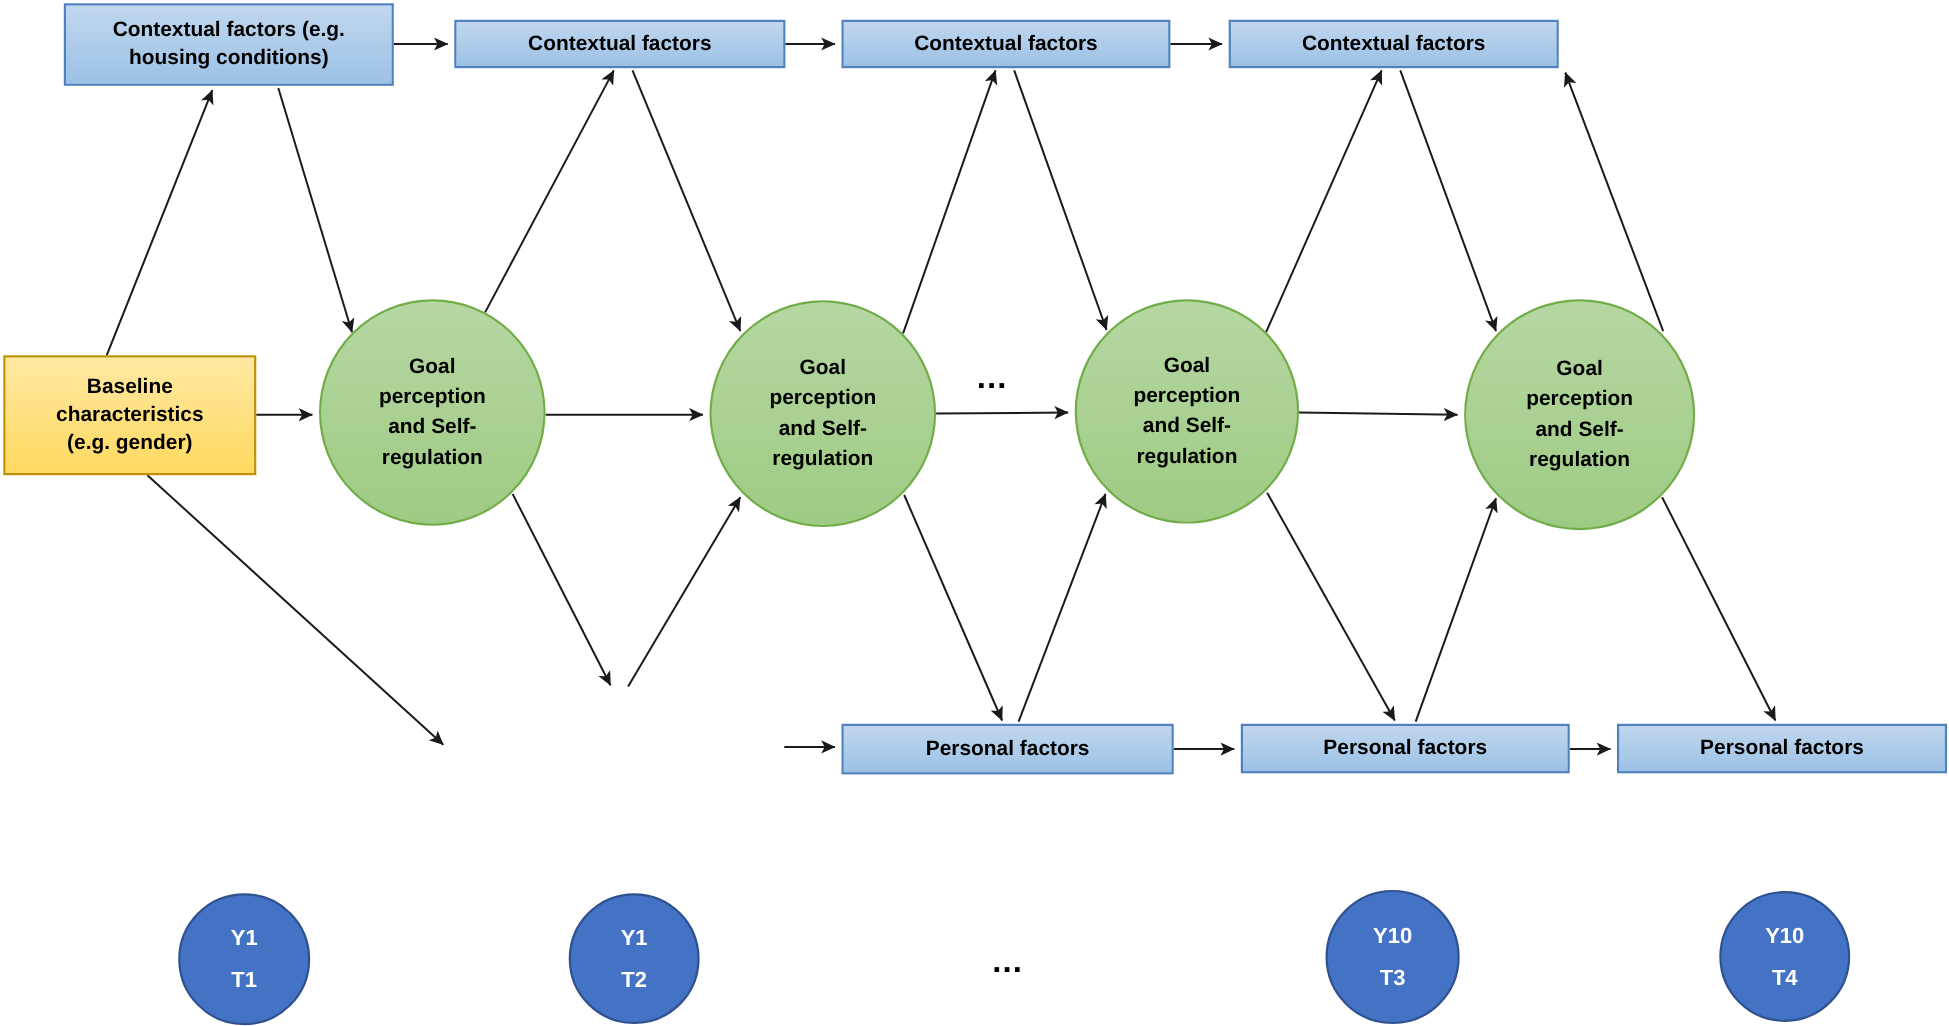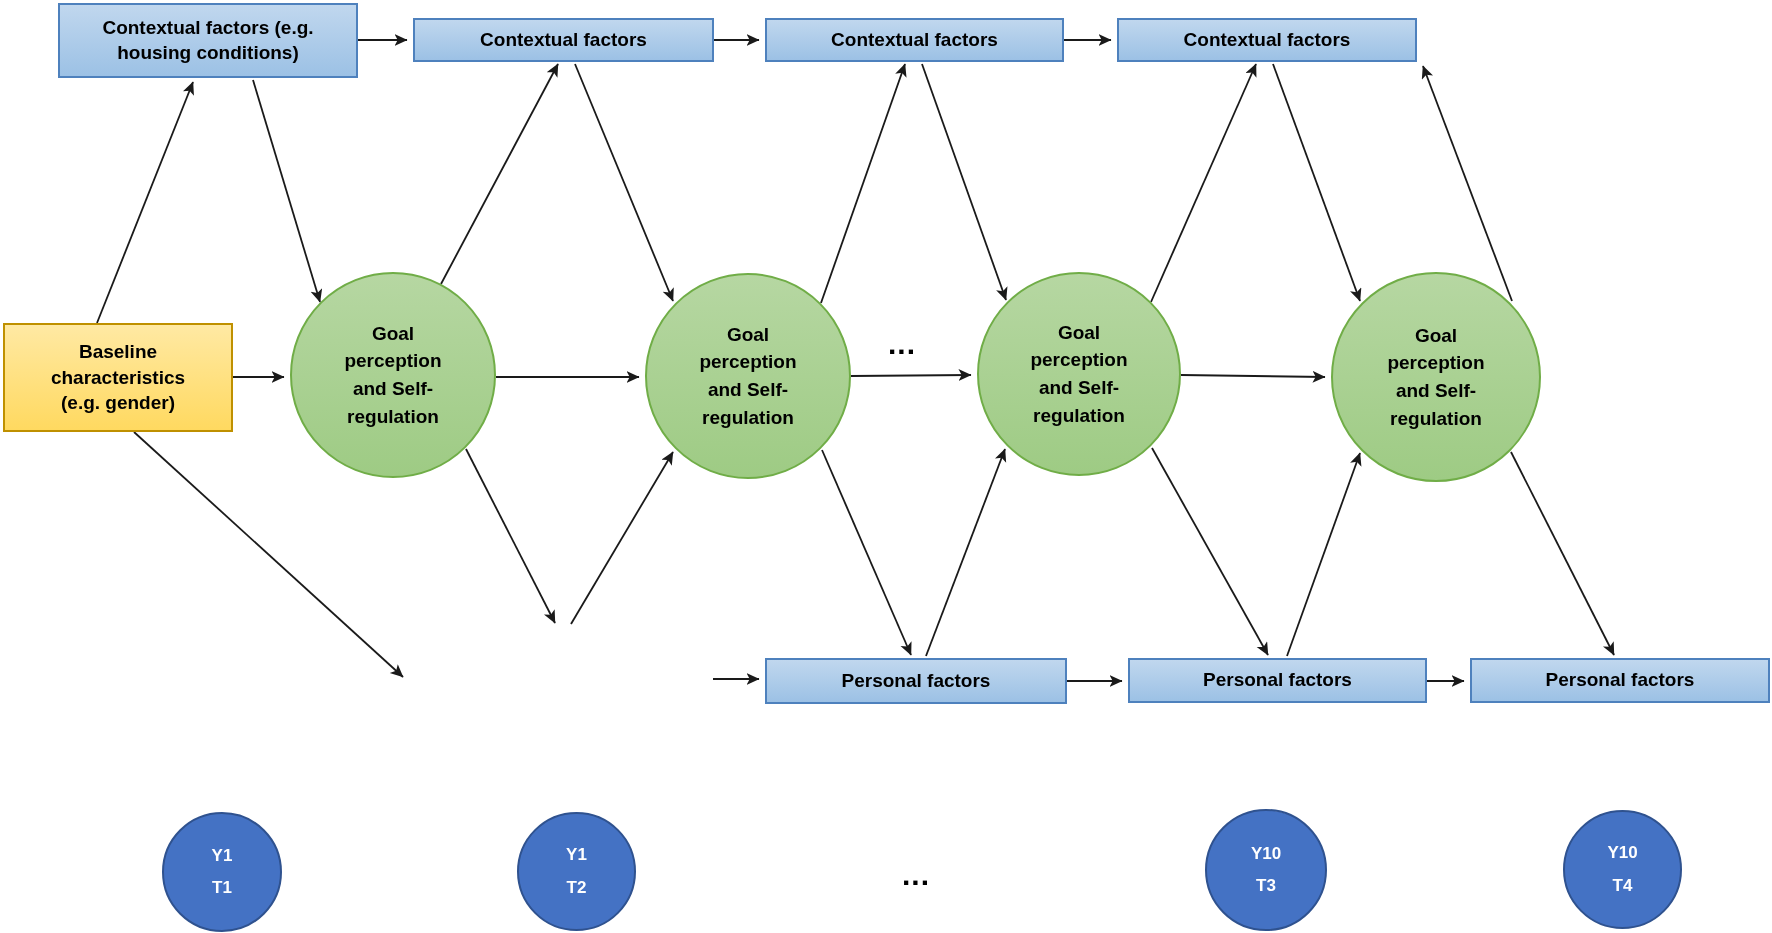--- a/index.html
+++ b/index.html
@@ -34,21 +34,21 @@
     background:linear-gradient(180deg,var(--circle-green-fill-top) 0%,var(--circle-green-fill-bottom) 100%);
     border:2px solid var(--circle-green-border);
     border-radius:50%;
     font-size:19px;line-height:1.45;text-align:center;
   }
   .circle-time{
     background:var(--time-circle-fill);
     border:2px solid var(--time-circle-border);
     border-radius:50%;
     color:var(--time-text,#fff);
-    font-size:17px;line-height:1.9;
+    font-size:20px;line-height:1.9;
   }
   .dots{
     position:absolute;
     font-weight:bold;font-size:30px;color:var(--text,#000);
     letter-spacing:1px;z-index:2;
   }
   #edges{position:absolute;left:0;top:0;z-index:1;}
   #edges line{stroke:var(--arrow,#000);stroke-width:1.8;}
   #edges .ah{fill:var(--arrow,#000);}
 </style>

